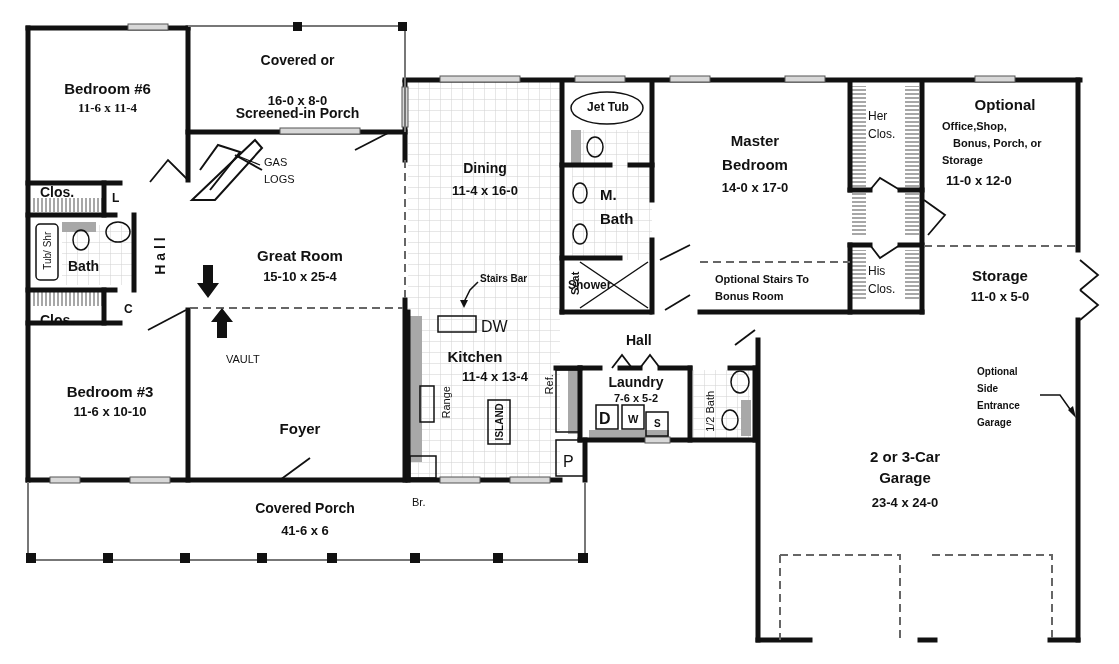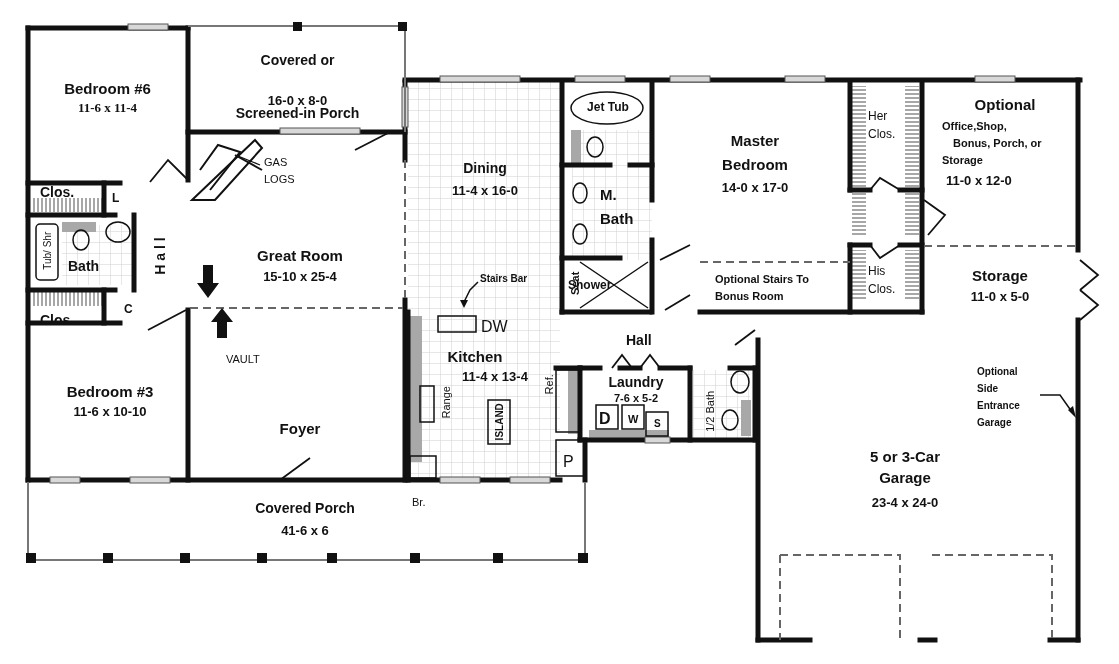--- a/index.html
+++ b/index.html
@@ -248,21 +248,21 @@
 <div class="lbl dim" style="left:40px;top:405px;width:140px;">11-6 x 10-10</div>
 
 <div class="lbl t15" style="left:255px;top:420px;width:90px;">Foyer</div>
 
 <div class="lbl t15" style="left:420px;top:348px;width:110px;">Kitchen</div>
 <div class="lbl dim" style="left:440px;top:370px;width:110px;">11-4 x 13-4</div>
 
 <div class="lbl t14" style="left:590px;top:374px;width:92px;">Laundry</div>
 <div class="lbl t11" style="left:590px;top:392px;width:92px;">7-6 x 5-2</div>
 
-<div class="lbl t15" style="left:840px;top:448px;width:130px;">5 or 3-Car</div>
+<div class="lbl t15" style="left:840px;top:448px;width:130px;">2 or 3-Car</div>
 <div class="lbl t15" style="left:840px;top:469px;width:130px;">Garage</div>
 <div class="lbl dim" style="left:840px;top:496px;width:130px;">23-4 x 24-0</div>
 
 <div class="lbl t18" style="left:200px;top:500px;width:210px;">Covered Porch</div>
 <div class="lbl dim" style="left:200px;top:524px;width:210px;">41-6 x 6</div>
 
 <div class="lbl t14" style="left:40px;top:184px;">Clos.</div>
 <div class="lbl t12" style="left:112px;top:192px;">L</div>
 <div class="lbl t10 norm rot" style="left:23px;top:245px;width:50px;">Tub/ Shr</div>
 <div class="lbl t14" style="left:68px;top:258px;">Bath</div>

